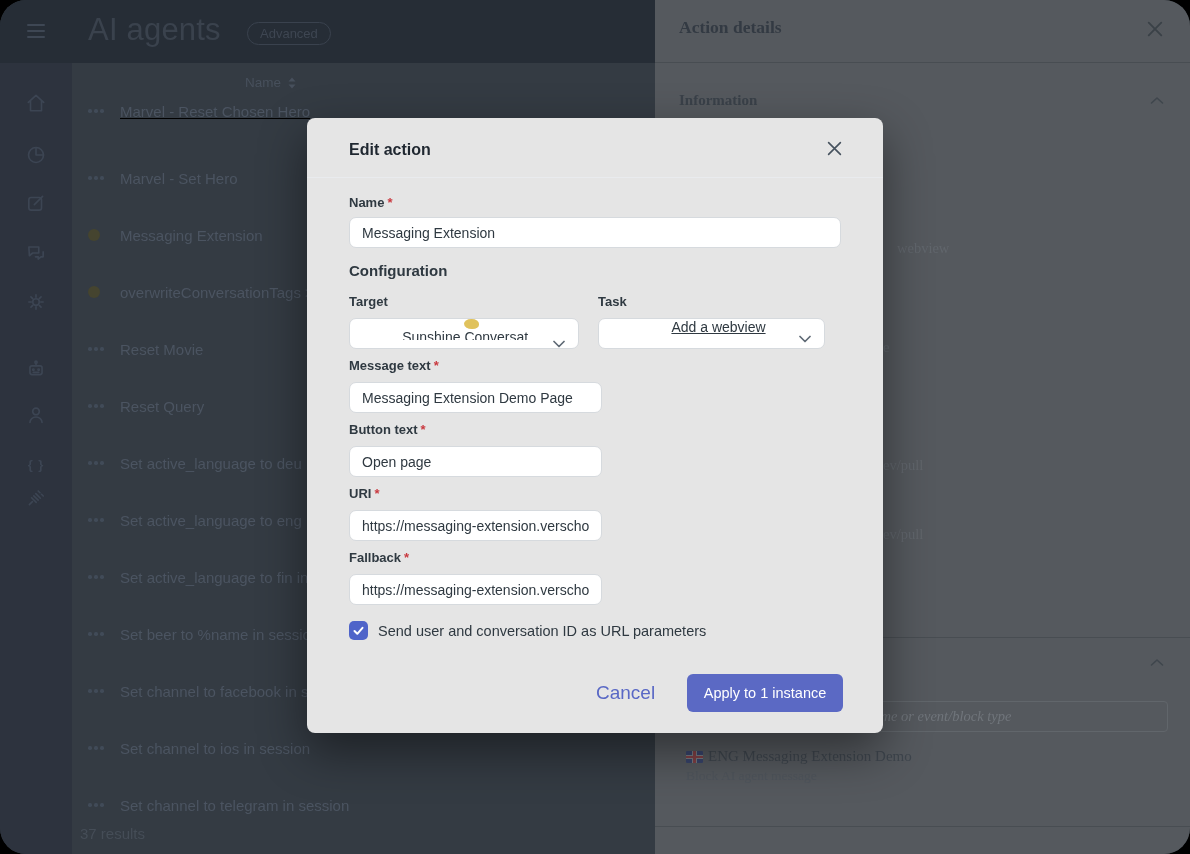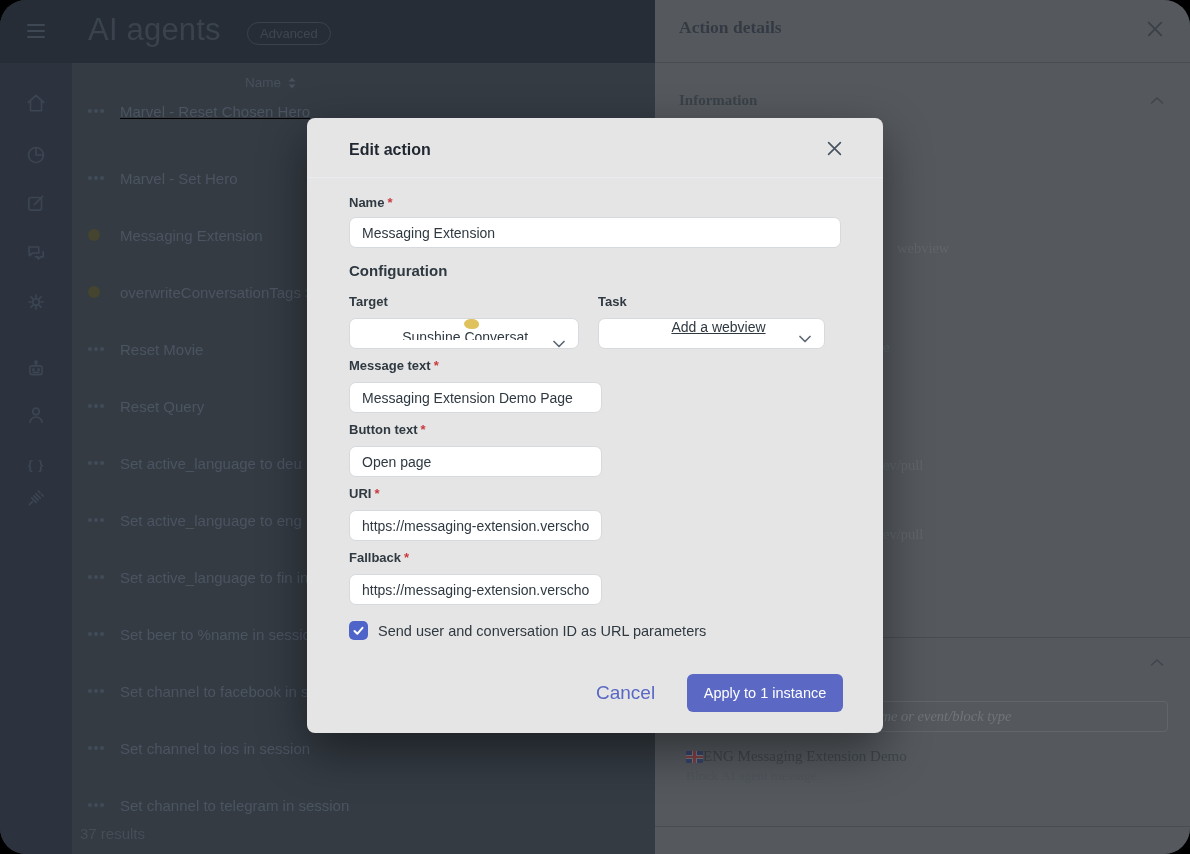--- a/index.html
+++ b/index.html
@@ -35,21 +35,21 @@
   .drawer-title{position:absolute;left:24px;top:17px;font-size:17.5px;font-weight:600;color:#333a43;}
   .drawer-close{position:absolute;left:492px;top:21px;width:18px;height:18px;color:#3a4147;cursor:pointer;}
   .drawer hr{position:absolute;left:0;width:535px;border:none;border-top:1px solid #484d52;margin:0;}
   .sec-label{position:absolute;left:24px;top:92px;font-size:15px;font-weight:600;color:#3a4149;}
   .chev{position:absolute;width:14px;height:9px;color:#3f464d;cursor:pointer;}
   .chev svg,.drawer-close svg{display:block;stroke:currentColor;fill:none;stroke-width:1.6;stroke-linecap:round;stroke-linejoin:round;}
   .frag{position:absolute;font-size:14.5px;color:#61666c;white-space:nowrap;}
   .drawer-search{position:absolute;left:198px;top:701px;width:315px;height:31px;box-sizing:border-box;background:transparent;border:1px solid #61666b;border-radius:4px;padding:0 12px;font-size:14.5px;font-style:italic;color:#70757b;font-family:inherit;}
   .drawer-search::placeholder{color:#70757b;font-style:italic;opacity:1;}
   .inst{position:absolute;left:31px;top:748px;cursor:pointer;}
-  .inst-top{display:flex;align-items:center;text-align:right;}
+  .inst-top{display:flex;align-items:center;gap:5px;text-align:right;}
   .flag{width:17px;height:12px;border-radius:1px;opacity:.8;background-color:#31406f;
     background-image:
       linear-gradient(0deg, transparent 45%, #8c3a40 45%, #8c3a40 55%, transparent 55%),
       linear-gradient(90deg, transparent 42%, #8c3a40 42%, #8c3a40 58%, transparent 58%),
       linear-gradient(0deg, transparent 36%, #7f848b 36%, #7f848b 64%, transparent 64%),
       linear-gradient(90deg, transparent 33%, #7f848b 33%, #7f848b 67%, transparent 67%);}
   .inst-title{font-size:15px;color:#3e454d;}
   .inst-sub{margin-top:3px;font-size:13.5px;color:#4f555c;}
 
   

